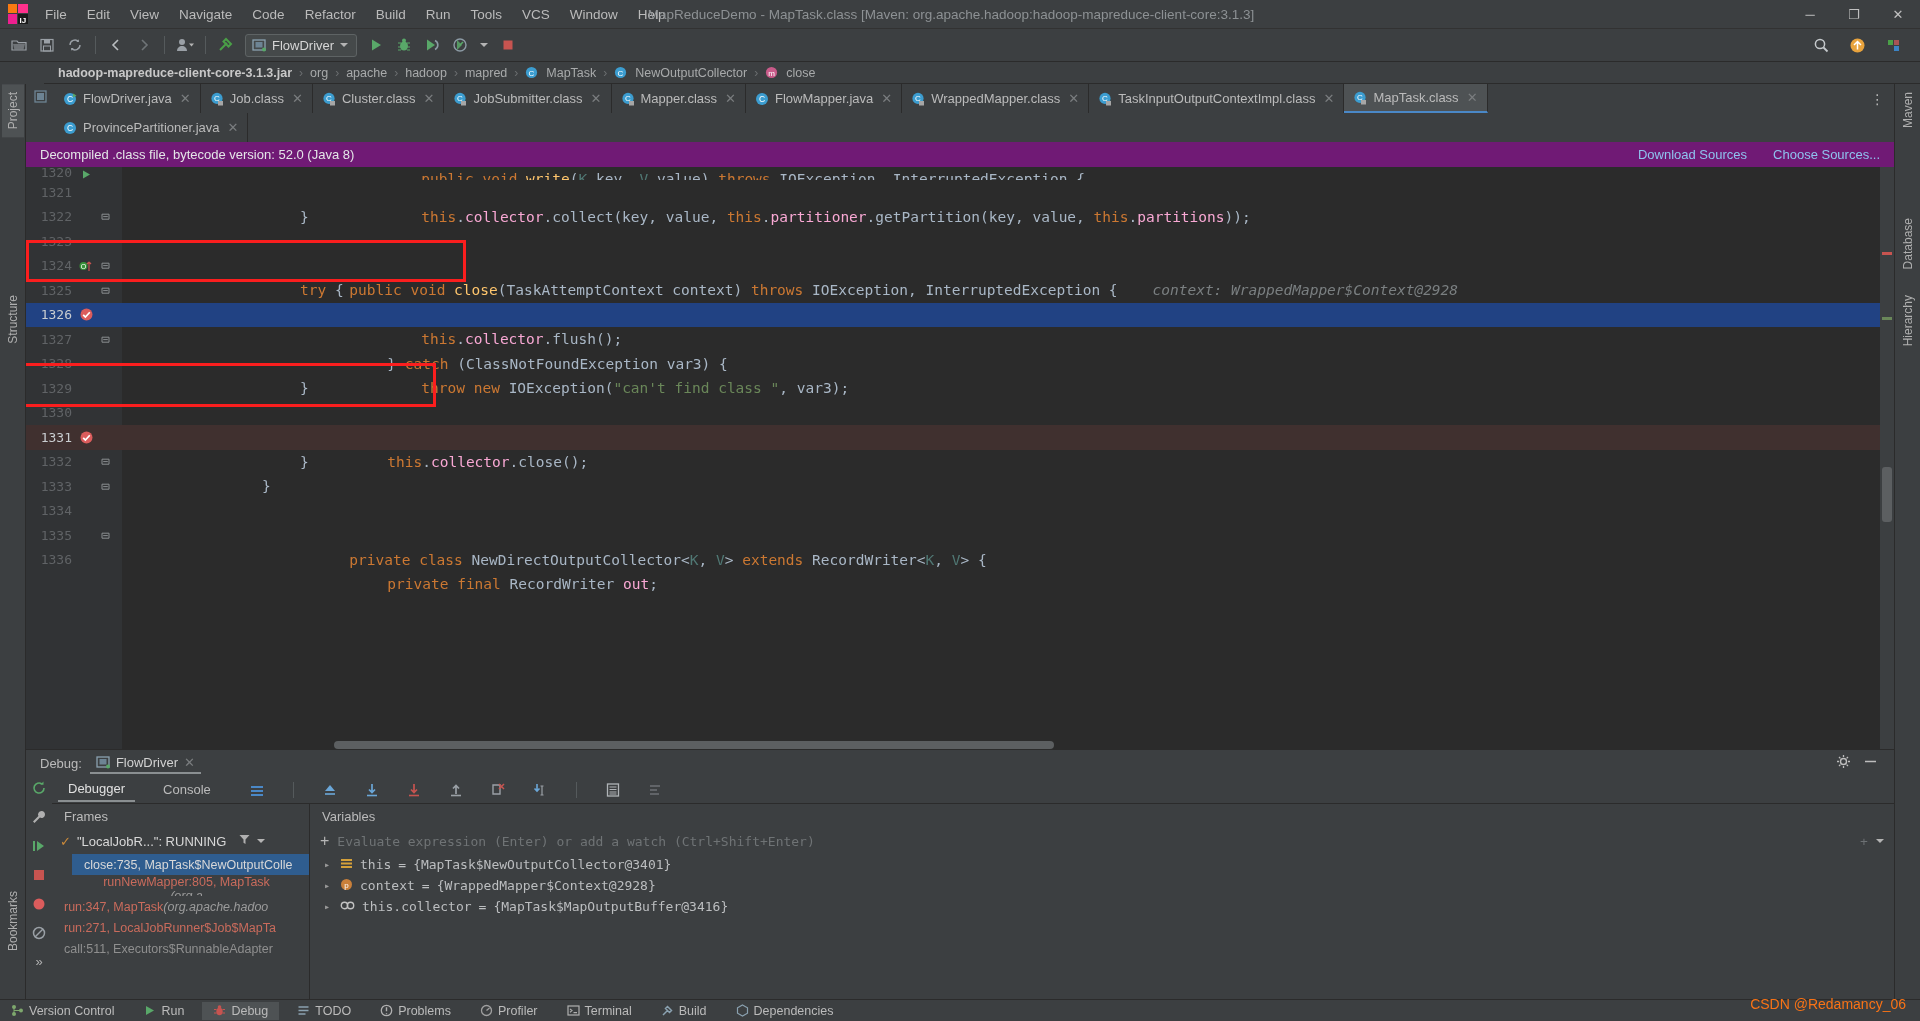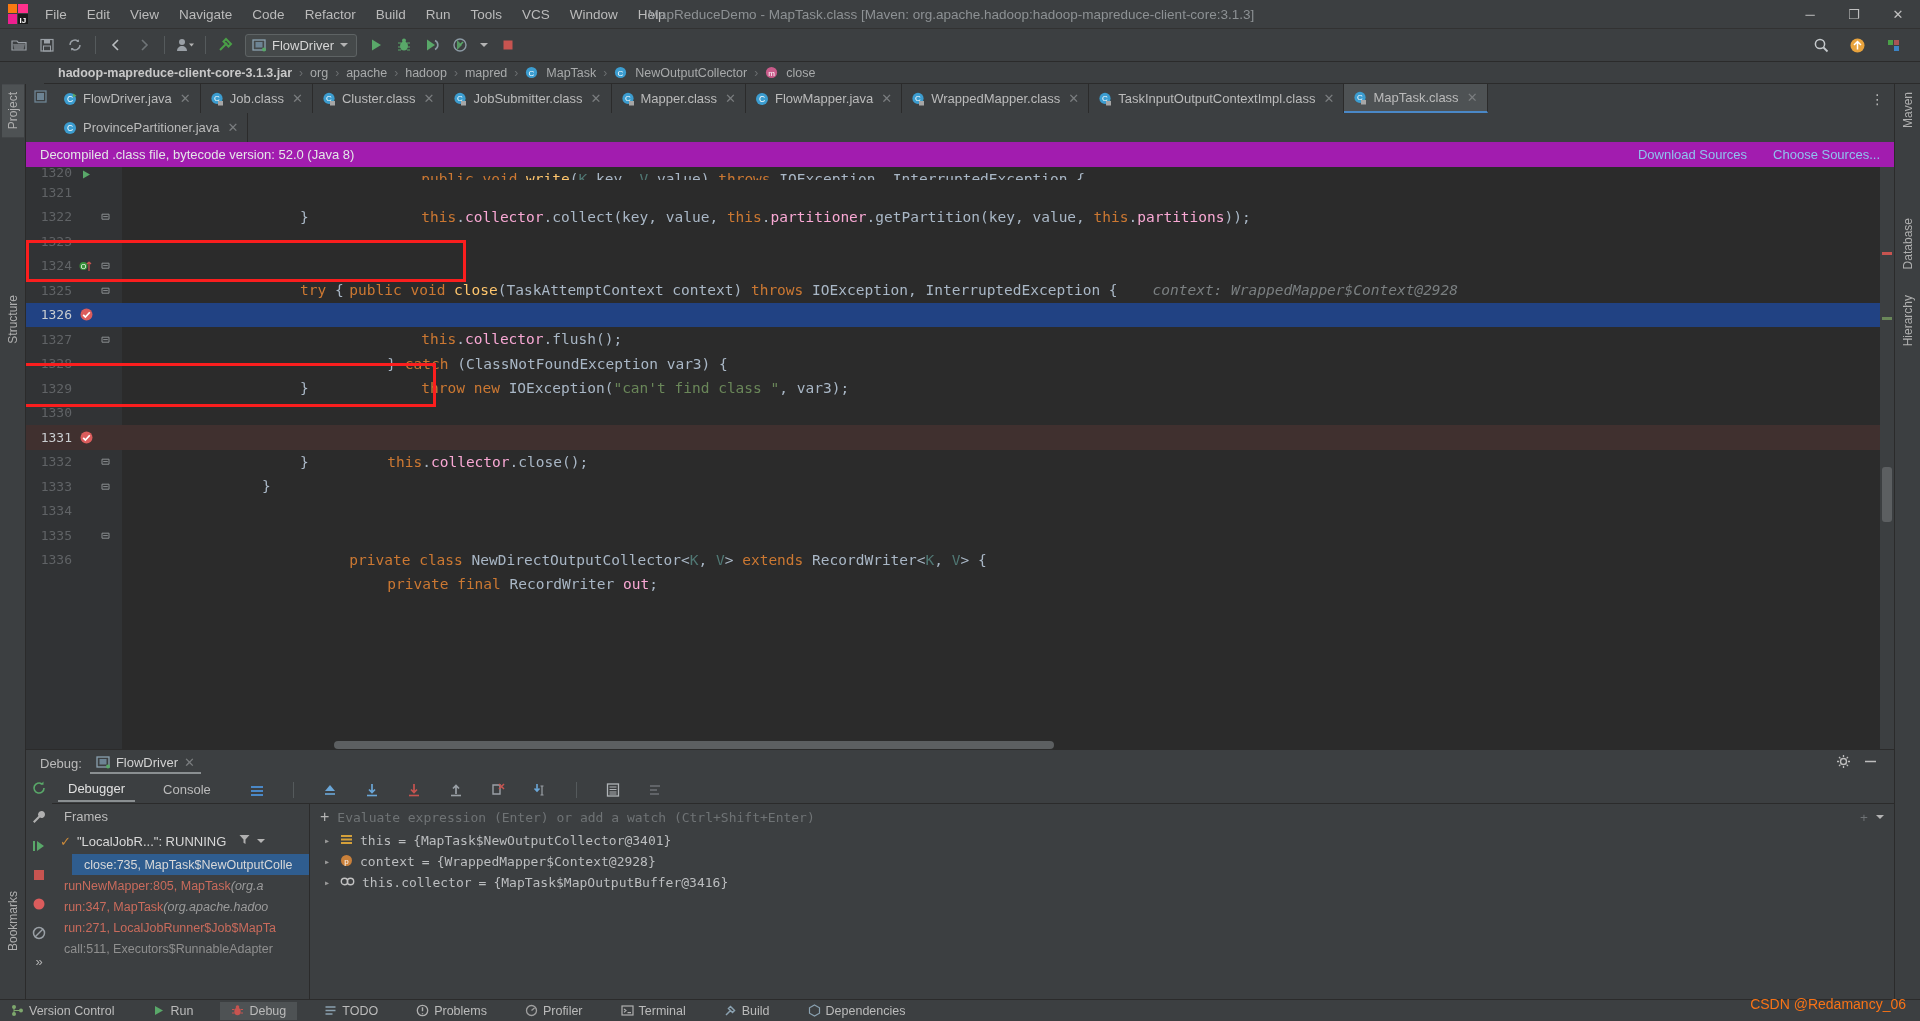--- a/index.html
+++ b/index.html
@@ -81,21 +81,21 @@
   .etab {
     display:flex; align-items:center; gap:6px; padding:0 9px; font-size:13px;
     color:#bbbbbb; border-right:1px solid #2b2b2b; white-space:nowrap; position:relative;
   }
   .etab.active { background:#4e5254; }
   .etab .tclose { color:#7a7d7f; font-size:13px; margin-left:2px; }
   .tabs-more { margin-left:auto; display:flex; align-items:center; padding:0 10px; color:#bbb; }
 
   
   #notice {
-    height:25px; background:#a21caf; display:flex; align-items:center;
+    height:25px; background:#701a75; display:flex; align-items:center;
     padding:0 14px; font-size:13px; color:#e4e6e8;
   }
   #notice .links { margin-left:auto; display:flex; gap:26px; }
   #notice a { color:#8fc3ef; text-decoration:none; }
 
   
   #editorwrap { flex:1; display:flex; background:#2b2b2b; position:relative; min-height:0; overflow:hidden;}
   #gutter {
     width:96px; background:#313335; flex:none; position:relative;
     font-family:"DejaVu Sans Mono", monospace; font-size:13px; color:#606366;
@@ -168,21 +168,21 @@
                  color:#6f7375; background:transparent; }
   .var-row { height:21px; display:flex; align-items:center; gap:7px; padding-left:14px;
              font-family:"DejaVu Sans Mono", monospace; font-size:13px; color:#bbbbbb; }
   .var-arrow { color:#9a9a9a; font-size:10px; width:9px; }
   .var-name { color:#bcbec0; }
   .var-eq { color:#bcbec0; }
   .var-val { color:#bcbec0; }
 
   
   #bottombar {
-    height:22px; background:#3c3f41; display:flex; align-items:center; gap:16px;
+    height:22px; background:#3c3f41; display:flex; align-items:center; gap:7px;
     border-top:1px solid #2b2b2b; font-size:12.5px; color:#bbb;
   }
   .bbtn { display:flex; align-items:center; gap:5px; padding:2px 11px; white-space:nowrap; }
   .bbtn.sel { background:#4e5254; }
   #bottombar .spacer { flex:1; }
   .watermark { position:absolute; right:10px; bottom:2px; font-size:13px; color:#8a8d8f; }
 </style>
 </head>
 <body>
 
@@ -833,37 +833,38 @@
                 <span style="margin-left:6px;">
                   <svg width="13" height="13" viewBox="0 0 13 13">
                       <path d="M1.5 2h10l-4 4.5V11l-2-1.2V6.5z" fill="#b0b0b0"></path>
                     </svg>
                 </span>
                 <span class="caret-dn"></span>
               </div>
               <div class="frame-row sel">
                 <span>close:735, MapTask$NewOutputColle</span>
               </div>
-              <div class="frame-row" style="color:#c96b5c;">
+              <div class="frame-row" style="color:#c96b5c;flex-direction:column;">
                 <span>runNewMapper:805, MapTask </span>
                   <span class="pkg">(org.a</span>
               </div>
               <div class="frame-row" style="color:#c96b5c;">
                 <span>run:347, MapTask </span>
                   <span class="pkg">(org.apache.hadoo</span>
               </div>
               <div class="frame-row" style="color:#c96b5c;">
                 <span>run:271, LocalJobRunner$Job$MapTa</span>
               </div>
               <div class="frame-row" style="color:#8f8f8f;">
                 <span>call:511, Executors$RunnableAdapter</span>
               </div>
             </div>
 
             <div id="vars-pane">
+              <div class="pane-title">Variables</div>
               <div class="watch-row">
                 <span style="color:#b6b6b6;font-size:16px;">+</span>
                 <span class="watch-input">Evaluate expression (Enter) or add a watch (Ctrl+Shift+Enter)</span>
                 <span style="color:#6d7174;">+</span>
                 <span class="caret-dn" style="margin-right:10px;"></span>
               </div>
               <div class="var-row">
                 <span class="var-arrow">▸</span>
                 <span>
                   <svg width="13" height="13" viewBox="0 0 13 13">

